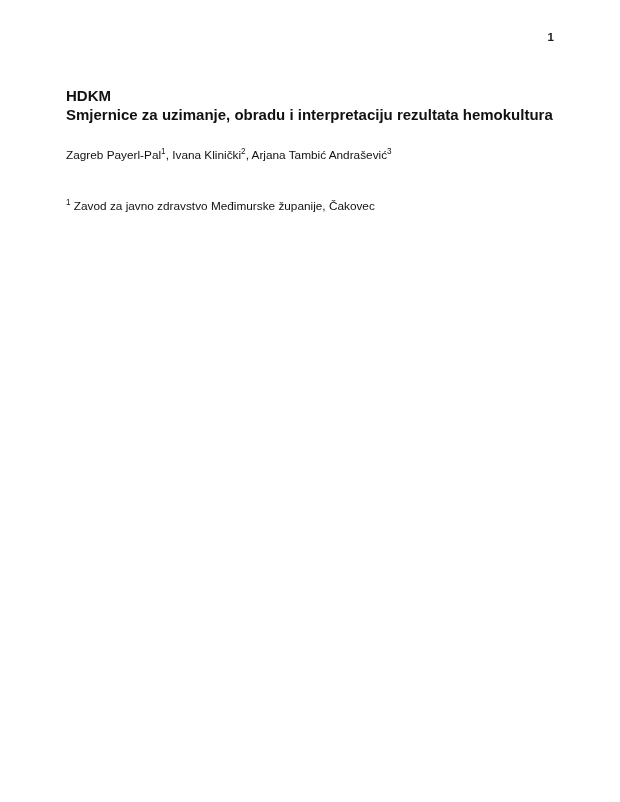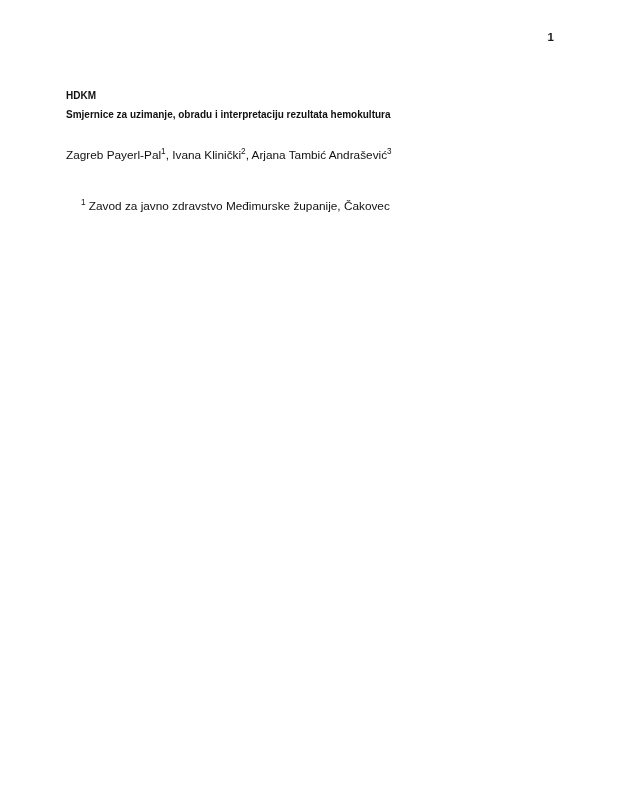--- a/index.html
+++ b/index.html
@@ -33,42 +33,41 @@
   .content {
     position: absolute;
     left: 66px;
     top: 86px;
     width: 480px;
   }
   .title-block {
     margin: 0;
   }
   .title-line {
-    font-size: 10px;
+    font-size: 15px;
     font-weight: bold;
     color: #111111;
     line-height: 19px;
     white-space: nowrap;
   }
   .authors {
     margin-top: 22px;
     font-size: 11.8px;
     color: #111111;
     line-height: 18px;
   }
   .authors sup {
     font-size: 8.2px;
     vertical-align: super;
     line-height: 0;
   }
   .affiliations {
     margin-top: 33px;
     font-size: 11.8px;
     color: #111111;
-    margin-left: 15px;
   }
   .affil-line {
     line-height: 18.5px;
     white-space: nowrap;
   }
   .affil-line .marker {
     font-size: 8.2px;
     vertical-align: super;
     line-height: 0;
   }

